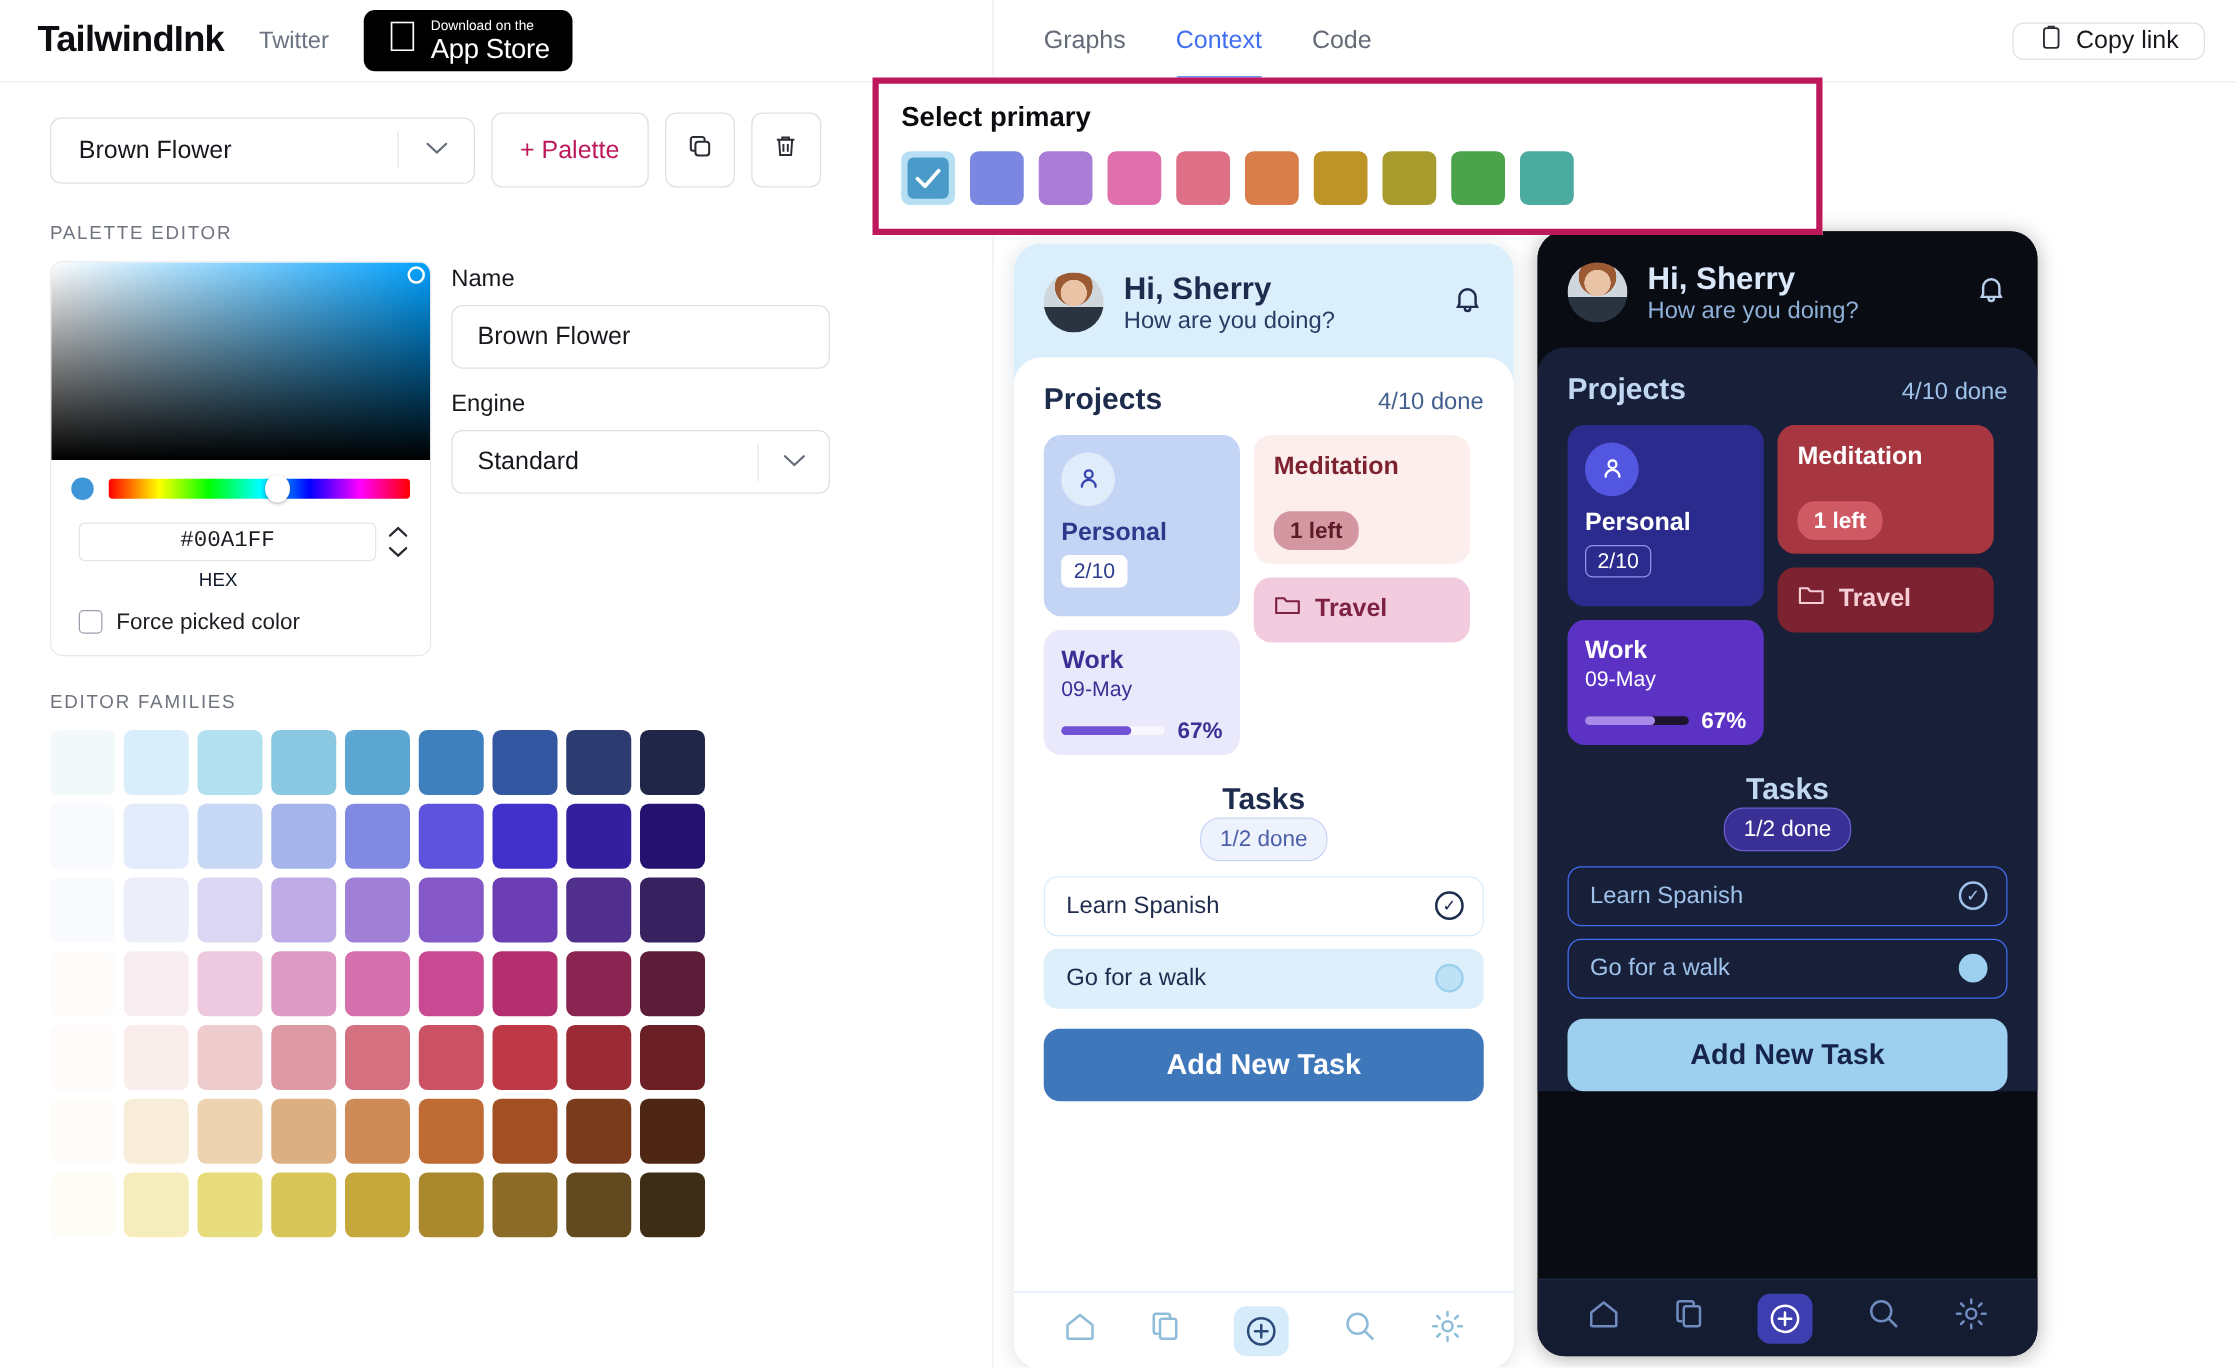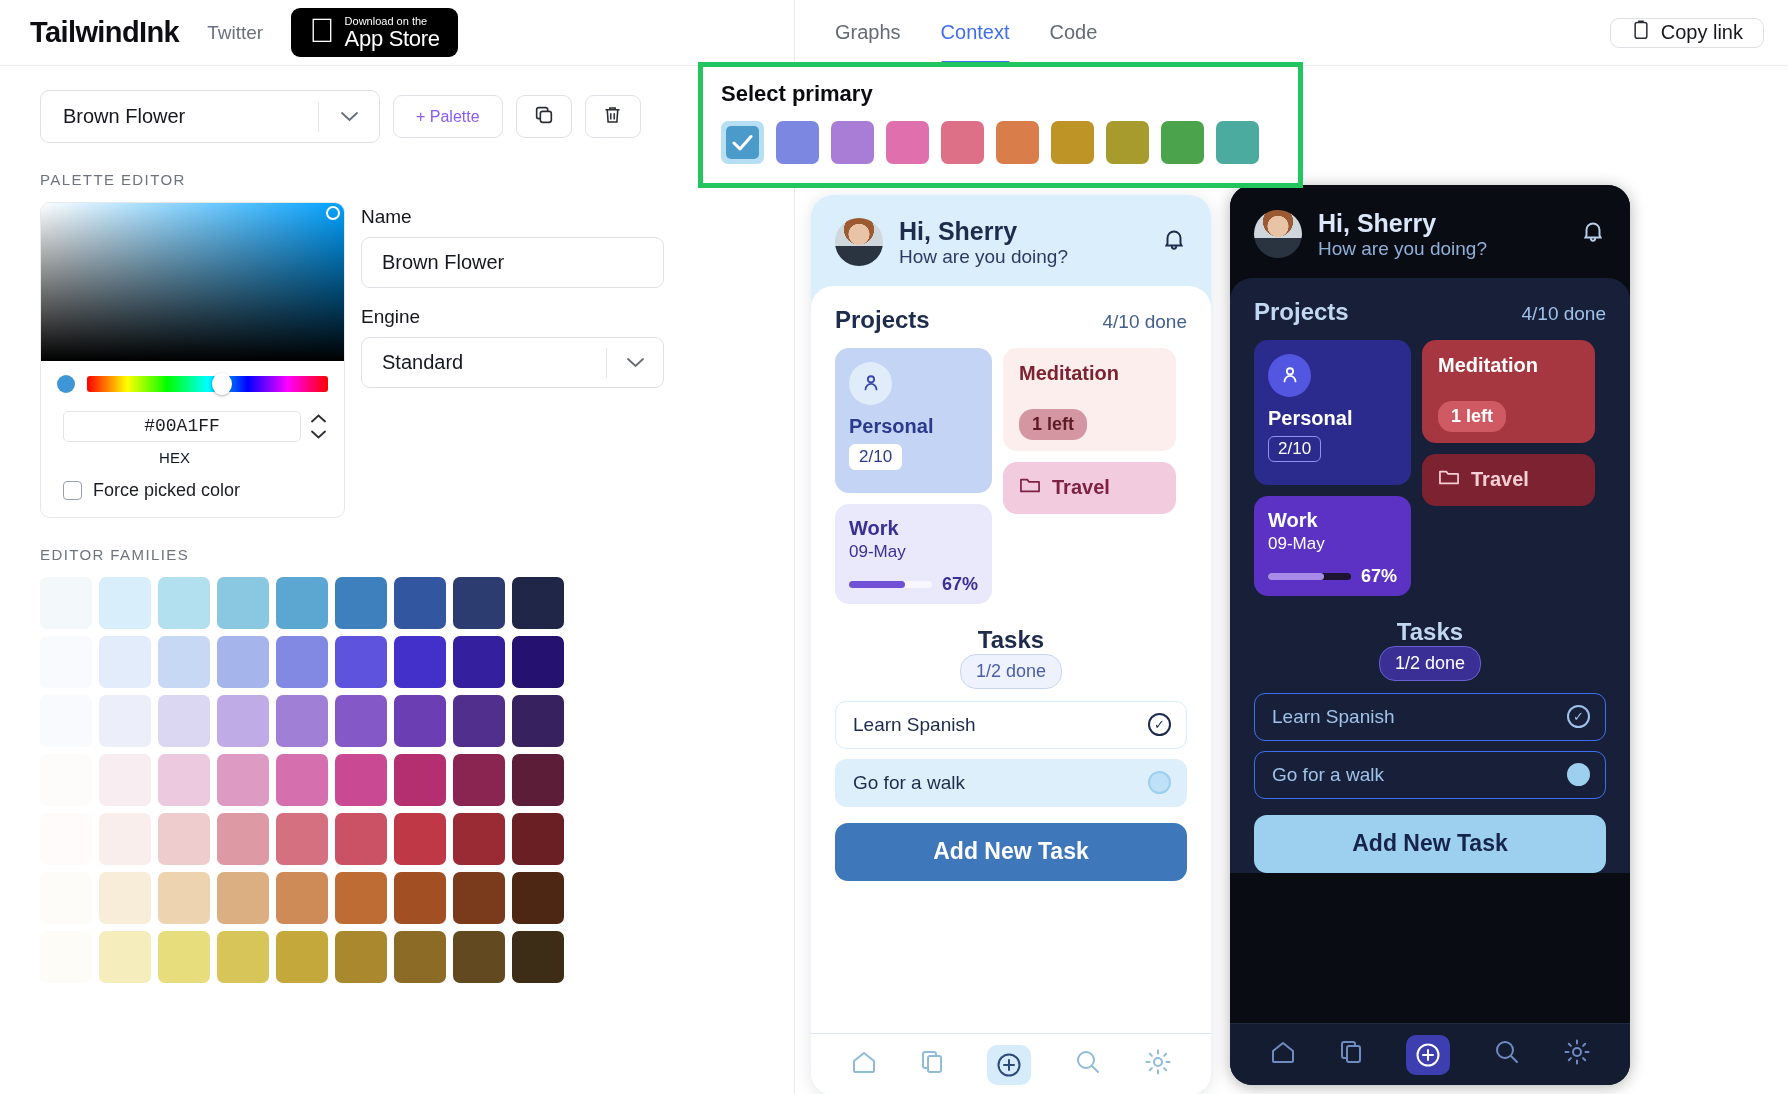--- a/index.html
+++ b/index.html
@@ -22,21 +22,21 @@
   .apple-glyph { font-size:34px; line-height:1; margin-top:-4px; }
   .as-small { font-size:11px; display:block; line-height:1.15; }
   .as-big { font-size:22px; display:block; font-weight:500; line-height:1.05; letter-spacing:-0.3px; }
 
   .left-body { padding: 24px 30px 0 40px; overflow:hidden; }
 
   .pal-row { display:flex; gap:13px; align-items:center; }
   .pal-select { width:340px; height:53px; border:1px solid #dfe1e6; border-radius:9px; display:flex; align-items:center; justify-content:space-between; font-size:20px; color:#16181d; padding-left:22px; }
   .pal-select .divider { width:1px; height:30px; background:#e4e6ea; }
   .pal-select .chev { width:60px; text-align:center; color:#666c78; font-size:16px; }
-  .btn-outline { height:43px; border:1px solid #dfe1e6; border-radius:9px; background:#fff; font-size:16px; color:#8b5cf6; display:flex; align-items:center; justify-content:center; gap:4px; }
+  .btn-outline { height:60px; border:1px solid #dfe1e6; border-radius:9px; background:#fff; font-size:20px; color:#be185d; display:flex; align-items:center; justify-content:center; gap:4px; }
   .btn-palette { padding:0 22px; }
   .btn-icon { width:56px; }
 
   .sect-label { font-size:15px; letter-spacing:1.4px; color:#6e737d; margin:28px 0 14px 0; font-weight:500; }
 
   .editor-wrap { display:flex; gap:16px; }
   .picker-card { width:305px; border:1px solid #e6e8ec; border-radius:10px; overflow:hidden; background:#fff; }
   .sat-box { height:158px; position:relative;
     background:
       linear-gradient(to top, #000, rgba(0,0,0,0)),
@@ -68,21 +68,21 @@
 
   
   .right { width:993px; height:1094px; background:#fff; display:flex; flex-direction:column; position:relative; }
   .tabs { height:66px; display:flex; align-items:center; gap:8px; padding:0 24px 0 24px; border-bottom:1px solid #ececef; }
   .tab { font-size:20px; color:#646a76; padding:20px 16px; position:relative; }
   .tab.active { color:#3f6ef0; }
   .tab.active::after { content:""; position:absolute; left:16px; right:16px; bottom:0; height:3px; background:#3f6ef0; border-radius:2px; }
   .tab-badge { background:#eceef2; color:#4e545f; font-size:17px; border-radius:6px; padding:4px 9px; margin-left:7px; }
   .copy-btn { margin-left:auto; height:30px; border:1px solid #dfe1e6; border-radius:9px; background:#fff; display:flex; align-items:center; gap:10px; padding:0 20px; font-size:20px; color:#16181d; }
 
-  .primary-box { position:absolute; left:698px; top:62px; width:605px; height:126px; border:5px solid #22c55e; background:#fff; z-index:5; }
+  .primary-box { position:absolute; left:698px; top:62px; width:760px; height:126px; border:5px solid #be185d; background:#fff; z-index:5; }
   .primary-inner { padding:14px 18px 0 18px; }
   .primary-title { font-size:22px; font-weight:bold; color:#0b0c0f; margin-bottom:14px; }
   .primary-swatches { display:flex; gap:12px; }
   .pswatch { width:43px; height:43px; border-radius:7px; }
   .pswatch.sel { background:#b6dff4; display:flex; align-items:center; justify-content:center; }
   .pswatch.sel .inner { width:33px; height:33px; border-radius:5px; background:#4a9bc9; display:flex; align-items:center; justify-content:center; color:#fff; font-size:21px; }
 
   .phones { position:absolute; left:0; top:190px; width:993px; height:904px; }
 
   

